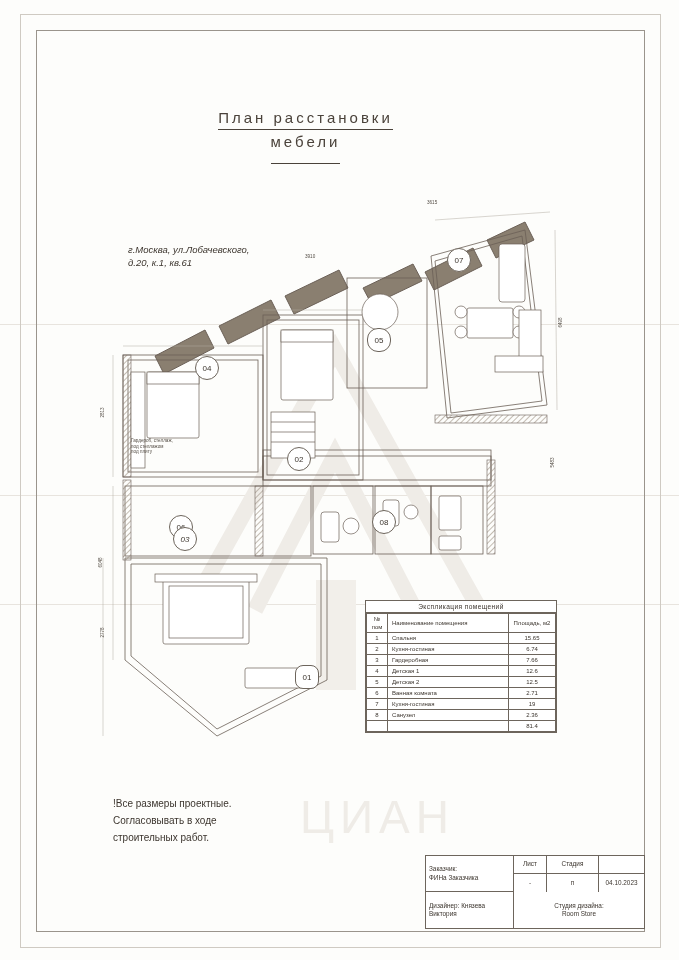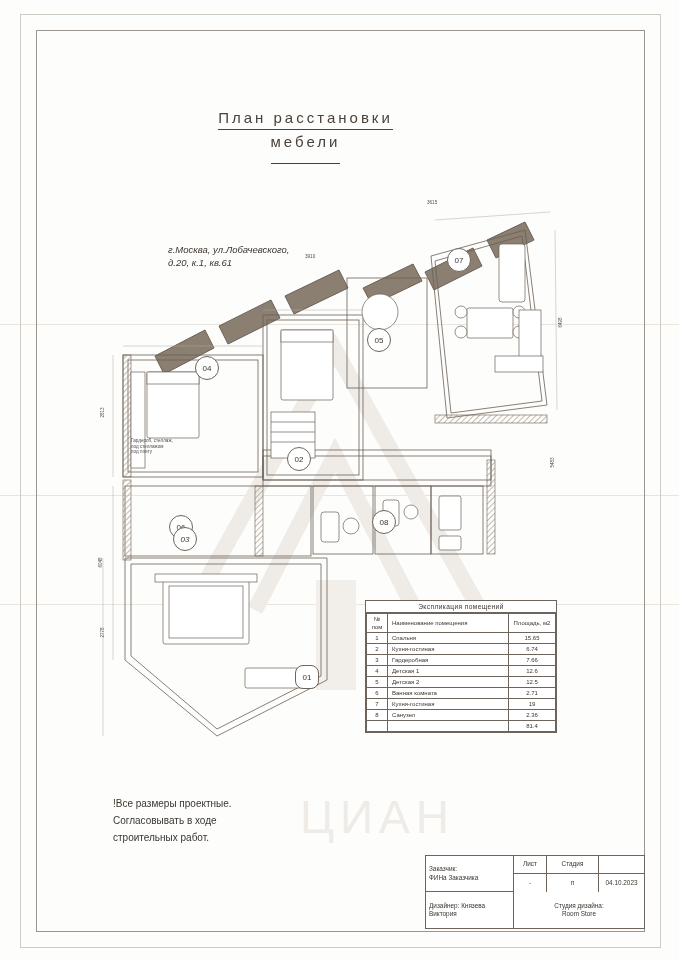--- a/index.html
+++ b/index.html
@@ -213,21 +213,21 @@
       </g>
     </svg>
   </div>
   <div class="wm-text">ЦИАН</div>
 
   <div class="title">
     <span class="l1">План расстановки</span>
     <span class="l2"><span>мебели</span></span>
   </div>
 
-  <div class="address" style="white-space:pre-line;margin-left:40px;">г.Москва, ул.Лобачевского,
+  <div class="address" style="white-space:pre-line;">г.Москва, ул.Лобачевского,
 д.20, к.1, кв.61</div>
 
   <div class="plan">
     <svg viewBox="0 0 470 600" xmlns="http://www.w3.org/2000/svg">
       <defs>
         <pattern id="hatch" width="4" height="4" patternTransform="rotate(45)" patternUnits="userSpaceOnUse">
           <line x1="0" y1="0" x2="0" y2="4" stroke="#9a8f80" stroke-width="1.2"></line>
         </pattern>
       </defs>
 
@@ -326,21 +326,21 @@
         <line x1="18" y1="326" x2="18" y2="500"></line>
         <line x1="8" y1="398" x2="8" y2="576"></line>
         <line x1="28" y1="186" x2="168" y2="186"></line>
         <line x1="168" y1="150" x2="268" y2="150"></line>
         <line x1="340" y1="60" x2="455" y2="52"></line>
         <line x1="460" y1="70" x2="462" y2="250"></line>
       </g>
     </svg>
 
     <div class="badge" style="left:100px; top:196px;">04</div>
-    <div class="badge" style="left:272px; top:168px;">05</div>
+    <div class="badge" style="left:272px; top:168px;border-radius:11px;">05</div>
     <div class="badge" style="left:352px; top:88px;">07</div>
     <div class="badge" style="left:192px; top:287px;">02</div>
     <div class="badge" style="left:74px; top:355px;">06</div>
     <div class="badge" style="left:78px; top:367px;font-style:italic;">03</div>
     <div class="badge" style="left:277px; top:350px;">08</div>
     <div class="badge" style="left:200px; top:505px;border-radius:8px;">01</div>
 
     <div class="dim-txt" style="left:2px; top:250px; transform:rotate(-90deg);">2813</div>
     <div class="dim-txt" style="left:0px; top:400px; transform:rotate(-90deg);">6048</div>
     <div class="dim-txt" style="left:2px; top:470px; transform:rotate(-90deg);">2778</div>

